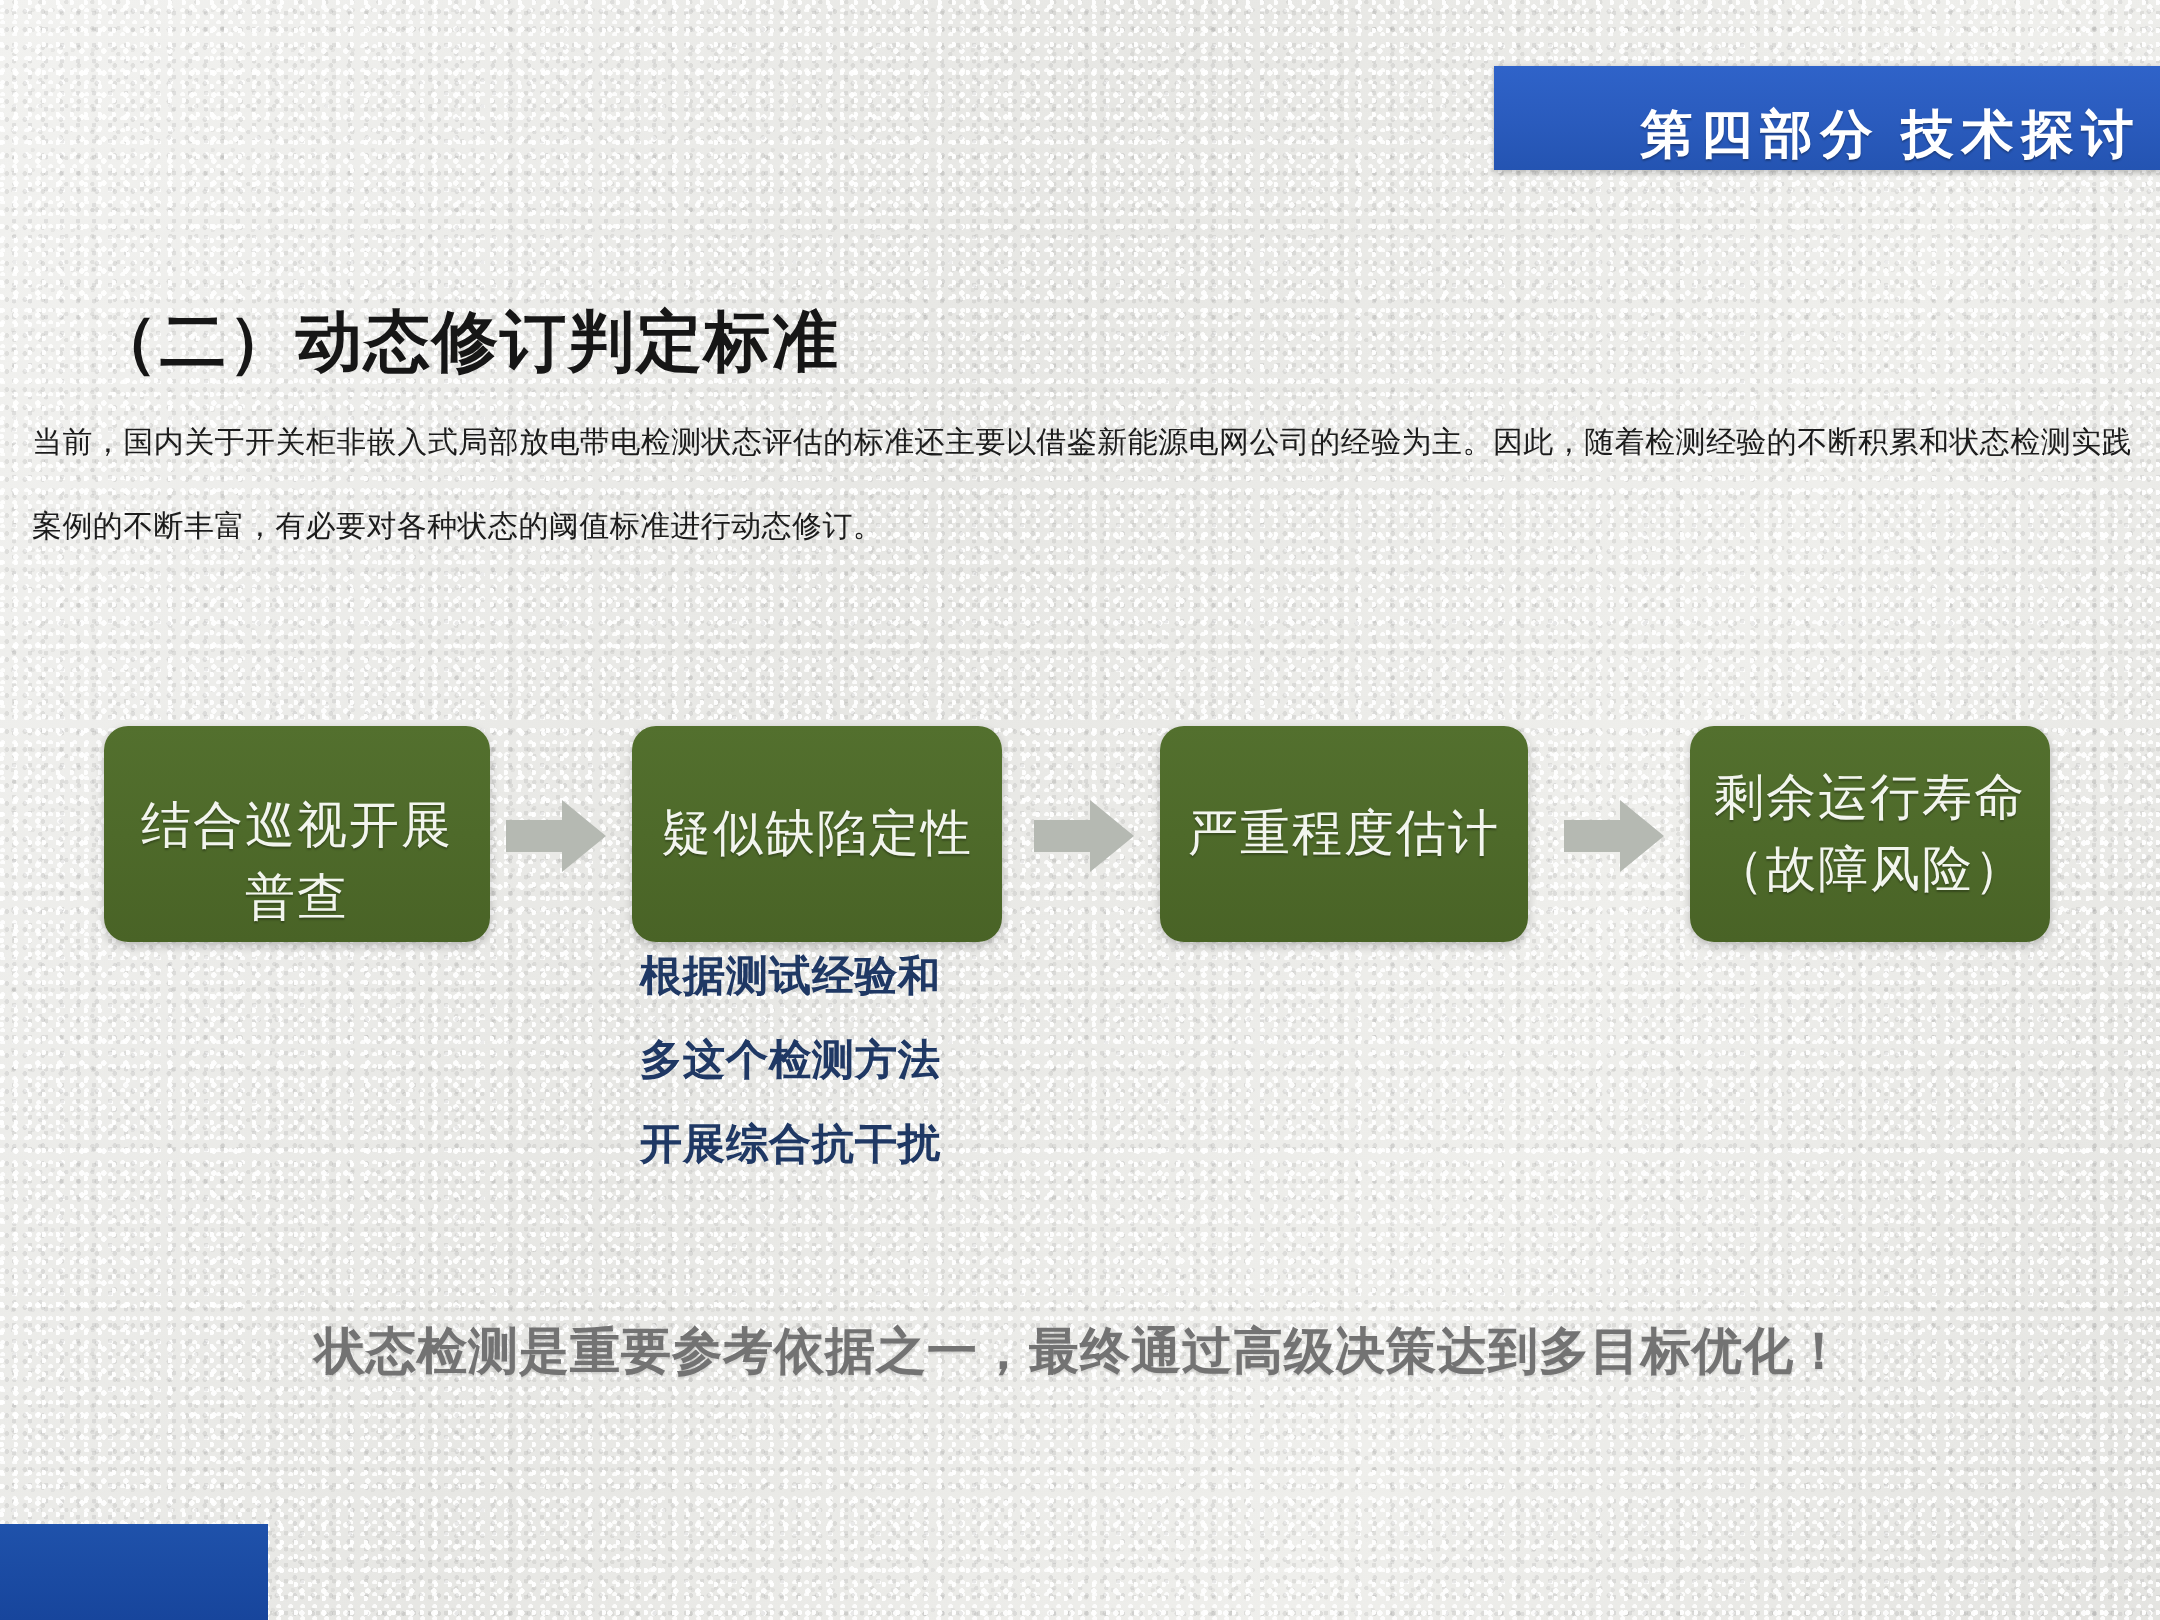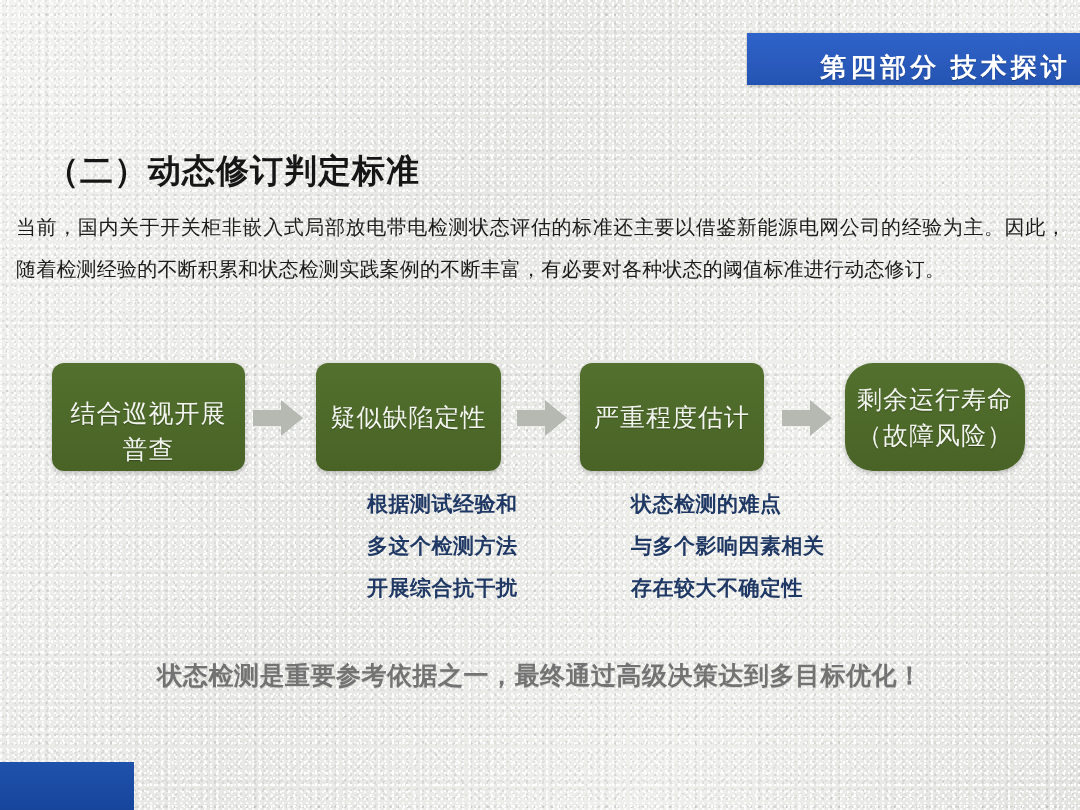--- a/index.html
+++ b/index.html
@@ -78,21 +78,21 @@
     white-space: nowrap;
     margin-left: 28px;
   }
 
   
   #body-paragraph {
     left: 16px;
     top: 186px;
     width: 1050px;
     color: #1c1c1c;
-    font-size: 20px;
+    font-size: 15px;
     line-height: 42px;
     letter-spacing: 0.2px;
     text-align: justify;
   }
 
   
   #ghost-block {
     left: 18px;
     top: 312px;
     width: 420px;
@@ -126,43 +126,42 @@
     color: #f2f5ee;
     font-size: 25px;
     line-height: 36px;
     letter-spacing: 1px;
     text-shadow: 0 1px 1px rgba(0,0,0,0.3);
     white-space: pre-line;
   }
   #flow-box-1 { left: 52px;  width: 193px; align-items: flex-end; }
   #flow-box-2 { left: 316px; width: 185px; }
   #flow-box-3 { left: 580px; width: 184px; text-align: right; }
-  #flow-box-4 { left: 845px; width: 180px; border-radius: 28px; }
+  #flow-box-4 { left: 845px; width: 180px; }
 
   .flow-arrow {
     position: absolute;
     top: 398px;
     width: 54px;
     height: 40px;
   }
   #flow-arrow-1 { left: 251px; }
   #flow-arrow-2 { left: 515px; }
   #flow-arrow-3 { left: 780px; }
 
   
   .flow-caption {
     position: absolute;
-    top: 483px;
+    top: 468px;
     color: #1f3864;
     font-size: 21px;
     font-weight: 700;
     line-height: 42px;
     letter-spacing: 0.5px;
     white-space: pre-line;
-    margin-left: 47px;
   }
   #flow-caption-1 { left: 320px; width: 260px; }
   #flow-caption-2 { left: 584px; width: 250px; }
   #flow-caption-3 { left: 823px; width: 250px; }
 
   
   #conclusion-line {
     left: 0;
     top: 659px;
     width: 1080px;
@@ -238,23 +237,20 @@
     </div>
 
     <div id="flow-box-4" class="flow-box">
       <span class="box-text">剩余运行寿命
 （故障风险）</span>
     </div>
 
     <div id="flow-caption-1" class="flow-caption">根据测试经验和
 多这个检测方法
 开展综合抗干扰</div>
-    <div id="flow-caption-2" class="flow-caption">状态检测的难点
-与多个影响因素相关
-存在较大不确定性</div>
 
   </div>
 
   <div id="conclusion-line" class="layer">状态检测是重要参考依据之一，最终通过高级决策达到多目标优化！</div>
 
   <div id="bottom-bar" class="layer"></div>
 
 </div>
 
 </body></html>

